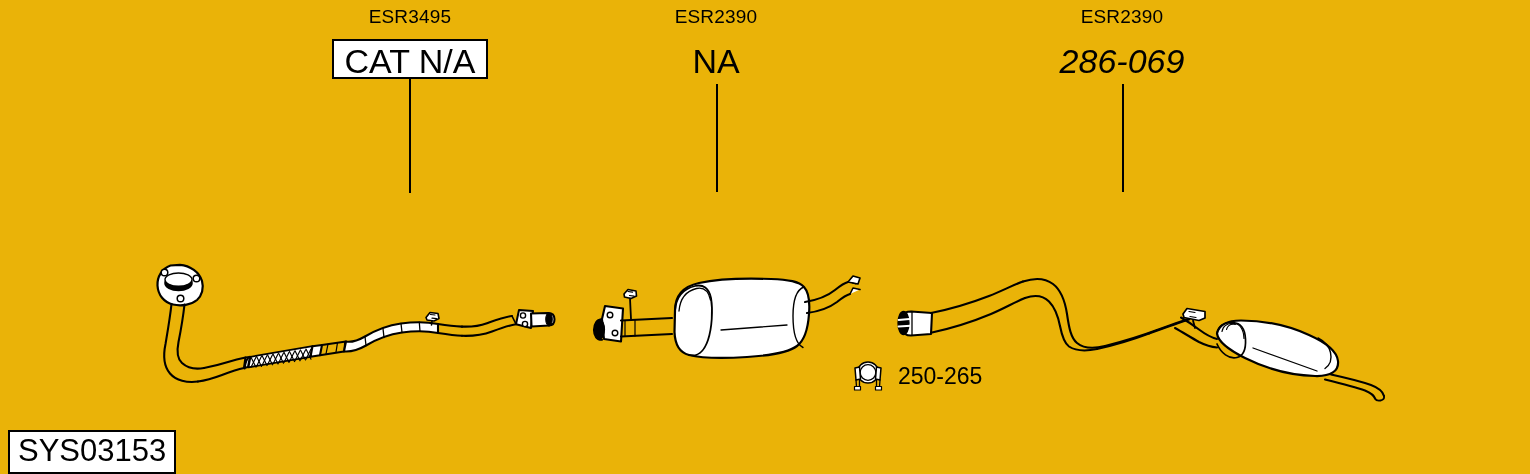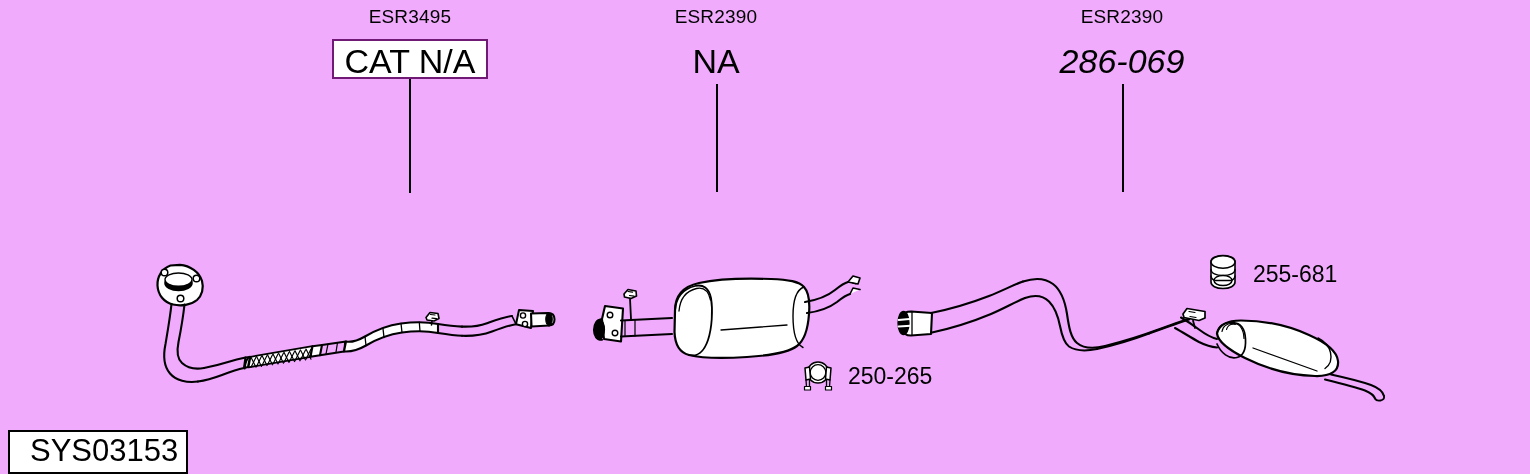--- a/index.html
+++ b/index.html
@@ -8,56 +8,56 @@
     background: #ffffff;
   }
   body {
     font-family: "Liberation Sans", sans-serif;
     color: #000000;
   }
   #diagram-root {
     position: relative;
     width: 1530px;
     height: 474px;
-    background: #f0abfc;
+    background: #eab308;
     overflow: hidden;
   }
   .abs { position: absolute; }
 
   
   .sub-label {
     font-size: 19px;
     letter-spacing: 0.2px;
     text-align: center;
     white-space: nowrap;
     line-height: 1;
   }
   .main-label {
     font-size: 34px;
     text-align: center;
     white-space: nowrap;
     line-height: 1;
   }
   .boxed-label {
-    border: 2px solid #701a75;
+    border: 2px solid #000000;
     padding: 3px 10px 6px 10px;
     box-sizing: border-box;
     background: #fff;
   }
   .leader-line {
     width: 0;
     border-left: 2px solid #000;
   }
 
   
   .sys-code {
     font-size: 31px;
     line-height: 1;
     border: 2px solid #000;
-    padding: 3px 8px 6px 20px;
+    padding: 3px 8px 6px 8px;
     white-space: nowrap;
     background: #fff;
   }
 
   
   .accessory {
     display: flex;
     align-items: center;
     gap: 10px;
   }
@@ -266,50 +266,34 @@
 
         <path d="M78,53 L142,76" stroke-width="1.3"></path>
 
         <path d="M156,79.5 C172,83 186,86.5 196,90 C204,93 208,97 209,101"></path>
         <path d="M150,84.5 C166,88.5 180,92 190,95.5 C196,98 199,100.5 200,103.5"></path>
         <path d="M209,101 C209.5,103.5 208,105 205.5,105.5 C203,106 201,105.5 200,103.5" stroke-width="1.8"></path>
       </g>
     </svg>
   </div>
 
-  <div class="abs accessory" style="left:798px; top:356px;">
+  <div class="abs accessory" style="left:848px; top:356px;">
     <span>
       <svg width="40" height="40" viewBox="0 0 40 40">
         <g fill="none" stroke="#000" stroke-width="1.5" stroke-linejoin="round" stroke-linecap="round">
           <circle cx="20" cy="16.5" r="10.5" fill="#fff"></circle>
           <circle cx="20" cy="16.5" r="7.8" fill="#fff" stroke-width="1.3"></circle>
           <path d="M7,12 L11.5,11 L12.5,23 L8,24 Z" fill="#fff"></path>
           <path d="M28.5,11 L33,12 L32,24 L27.5,23 Z" fill="#fff"></path>
           <path d="M8,24 L8.5,31 M11.5,24 L11.5,31" stroke-width="1.3"></path>
           <path d="M28.5,24 L28.5,31 M32,24 L31.5,31" stroke-width="1.3"></path>
           <rect x="6.5" y="30.5" width="6" height="3.5" fill="#fff" stroke-width="1.2"></rect>
           <rect x="27.5" y="30.5" width="6" height="3.5" fill="#fff" stroke-width="1.2"></rect>
         </g>
       </svg>
     </span>
     <span class="accessory-label">250-265</span>
   </div>
 
-  <div class="abs accessory" style="left:1203px; top:252px;">
-    <span>
-      <svg width="40" height="44" viewBox="0 0 40 44">
-        <g fill="none" stroke="#000" stroke-width="1.6" stroke-linejoin="round" stroke-linecap="round">
-          <path d="M8,10 C8,6 13,3.5 20,3.5 C27,3.5 32,6 32,10
-                   L32,30 C32,34 27,36.5 20,36.5 C13,36.5 8,34 8,30 Z" fill="#fff"></path>
-          <ellipse cx="20" cy="10" rx="12" ry="6.2" fill="#fff" stroke-width="1.5"></ellipse>
-          <path d="M8,17.5 C8,21 13,23.5 20,23.5 C27,23.5 32,21 32,17.5" stroke-width="1.4"></path>
-          <path d="M8,24 C8,27.5 13,30 20,30 C27,30 32,27.5 32,24" stroke-width="1.4"></path>
-          <ellipse cx="20" cy="28.5" rx="9" ry="5" fill="#fff" stroke-width="1.5"></ellipse>
-          <path d="M12,28.5 L28,28.5" stroke-width="1.4"></path>
-        </g>
-      </svg>
-    </span>
-    <span class="accessory-label">255-681</span>
-  </div>
 
   <div class="abs sys-code" style="left:8px; top:430px;">SYS03153</div>
 
 </div>
 
 </body></html>

